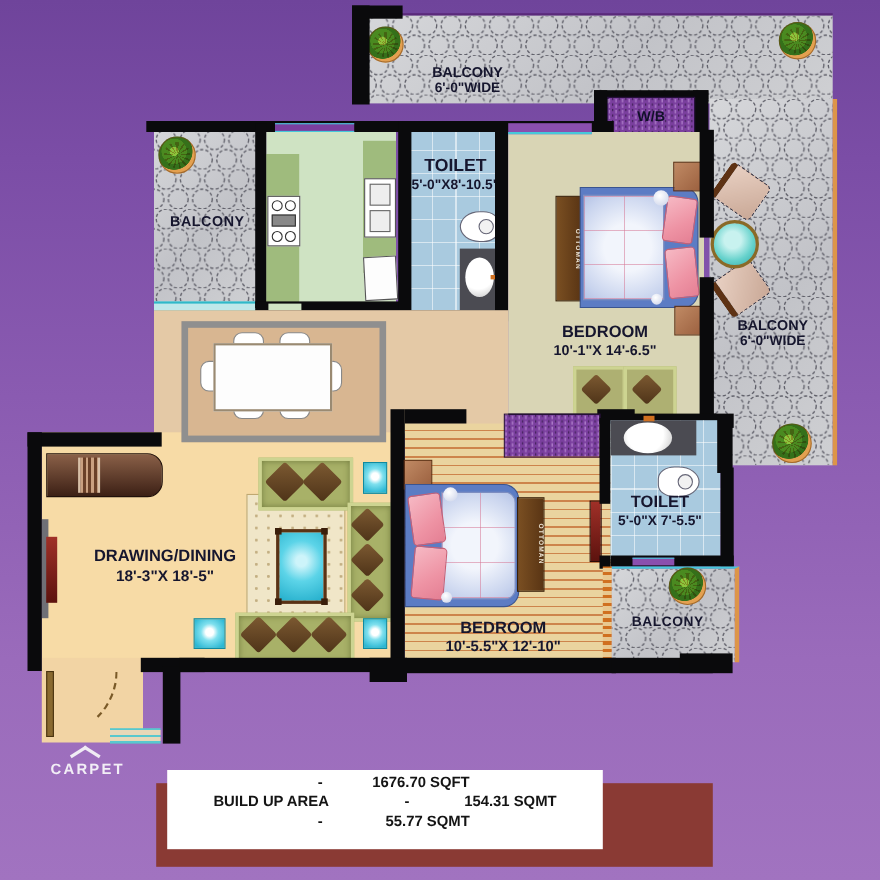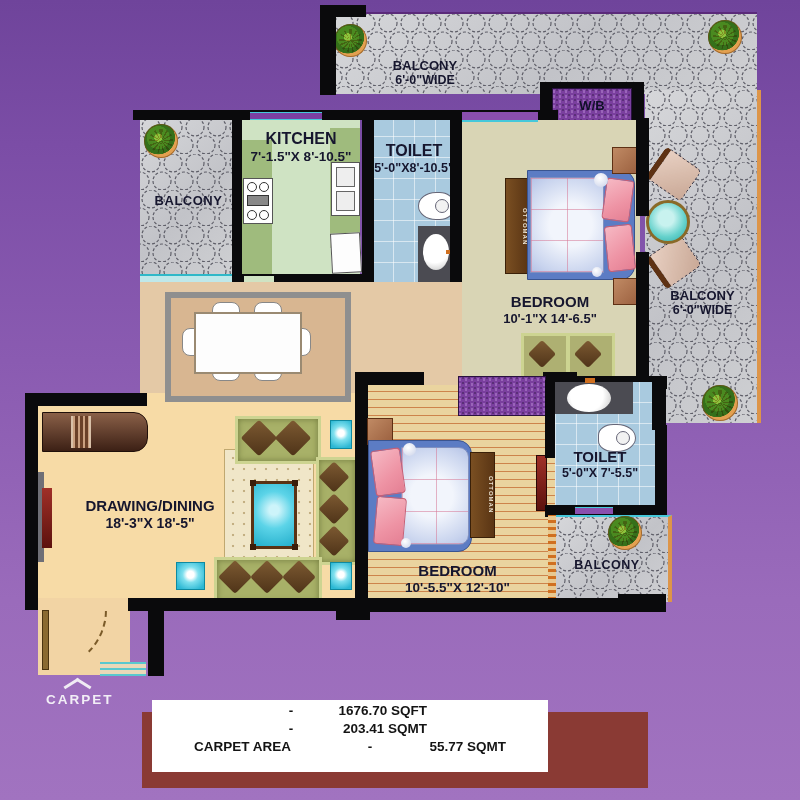--- a/index.html
+++ b/index.html
@@ -112,24 +112,20 @@
     <div style="position:absolute;right:3px;top:3px;width:8px;height:8px;border-radius:50%;border:1.5px solid #333;"></div>
     <div style="position:absolute;left:3px;bottom:3px;width:8px;height:8px;border-radius:50%;border:1.5px solid #333;"></div>
     <div style="position:absolute;right:3px;bottom:3px;width:8px;height:8px;border-radius:50%;border:1.5px solid #333;"></div>
     <div style="position:absolute;left:3px;top:16px;width:20px;height:9px;background:#888;border:1px solid #333;"></div>
   </div>
   <div style="position:absolute;left:331px;top:162px;width:27px;height:52px;background:#fff;border:1px solid #555;">
     <div style="position:absolute;left:4px;top:4px;width:17px;height:18px;background:#eee;border:1px solid #666;"></div>
     <div style="position:absolute;left:4px;bottom:4px;width:17px;height:18px;background:#eee;border:1px solid #666;"></div>
   </div>
   <div style="position:absolute;left:331px;top:233px;width:28px;height:38px;background:#fdfdfd;border:1px solid #555;transform:rotate(-3deg);"></div>
-  <div class="lbl" style="left:240px;top:130px;width:122px;font-size:16px;">
-    <span>KITCHEN</span>
-    <span class="dim" style="font-size:13.5px;">7'-1.5"X 8'-10.5"</span>
-  </div>
 
   <div class="wall" style="left:133px;top:110px;width:236px;height:10px;"></div>
   <div class="window" style="left:250px;top:112px;width:72px;height:6px;"></div>
   <div class="wall" style="left:232px;top:112px;width:10px;height:168px;"></div>
   <div class="wall" style="left:232px;top:274px;width:138px;height:10px;"></div>
   <div style="position:absolute;left:244px;top:276px;width:30px;height:6px;background:#cfe3c3;"></div>
 
   <div class="tiles-blue" style="left:372px;top:118px;width:84px;height:166px;"></div>
   <div class="lbl" style="left:368px;top:142px;width:92px;font-size:16px;">
     <span>TOILET</span>
@@ -311,23 +307,23 @@
   <div class="wall" style="left:618px;top:594px;width:48px;height:18px;"></div>
   <div class="wall" style="left:336px;top:598px;width:34px;height:22px;"></div>
 
   <div style="position:absolute;left:142px;top:712px;width:506px;height:76px;background:#8a3a34;"></div>
   <div style="position:absolute;left:152px;top:700px;width:396px;height:70px;background:#ffffff;padding-top:2px;">
     <div class="info-row">
         <span class="s">-</span>
         <span class="v">1676.70 SQFT</span>
     </div>
     <div class="info-row">
+      <span class="l">BUILD UP AREA</span>
         <span class="s">-</span>
-        <span class="v">203.41 SQMT</span>
+        <span class="v">154.31 SQMT</span>
     </div>
     <div class="info-row">
-      <span class="l">CARPET AREA</span>
         <span class="s">-</span>
         <span class="v">55.77 SQMT</span>
     </div>
   </div>
 
 </div>
 
 </body></html>

